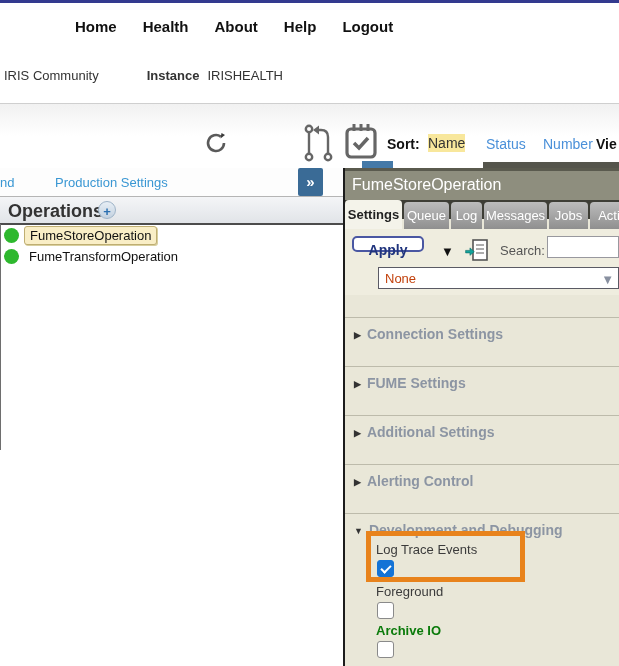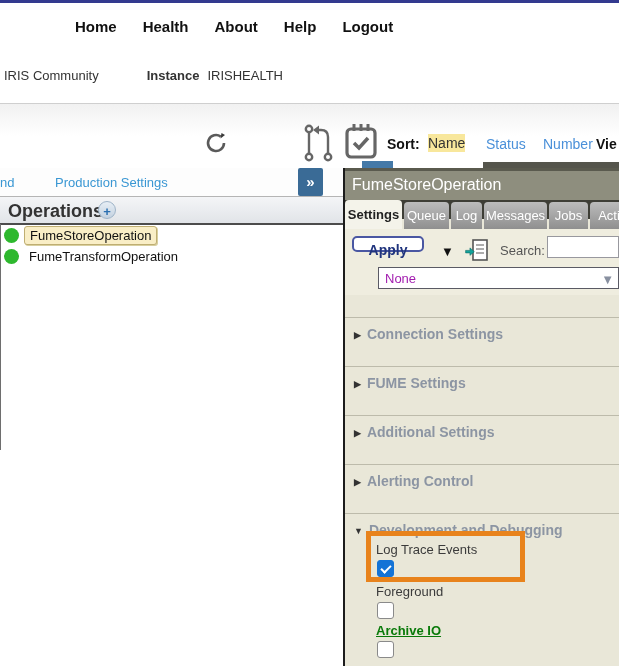--- a/index.html
+++ b/index.html
@@ -75,36 +75,36 @@
              border:2px solid #4a57a2;border-radius:5px;color:#21357e;font-size:14px;
              font-weight:bold;text-align:center;line-height:24px;box-sizing:border-box;cursor:pointer;}
   .caret-down{position:absolute;left:96px;top:74px;color:#111;cursor:pointer;}
   .caret-down::before{content:"\25bc";font-size:13px;}
   .import-icon{position:absolute;left:120px;top:70px;cursor:pointer;}
   .search-label{position:absolute;left:155px;top:75px;font-size:13px;color:#555;}
   .search-input{position:absolute;left:202px;top:68px;width:72px;height:22px;background:#fff;
                 border:1px solid #98989e;font-size:13px;padding:0 4px;box-sizing:border-box;}
   .none-select{position:absolute;left:33px;top:99px;width:241px;height:22px;background:#fff;
                border:1px solid #5a5a64;box-sizing:border-box;cursor:pointer;}
-  .none-value{position:absolute;left:6px;top:3px;font-size:13px;color:#a21caf;}
+  .none-value{position:absolute;left:6px;top:3px;font-size:13px;color:#c2410c;}
   .select-arrow{position:absolute;right:4px;top:2px;color:#8890a0;}
   .select-arrow::before{content:"\25bc";font-size:13px;}
 
   .section{position:absolute;left:0;width:304px;border-top:1px solid #bdbbab;box-sizing:border-box;}
   .section .hd{margin:8px 0 0 9px;font-size:14px;font-weight:bold;color:#8c95a3;cursor:pointer;}
   .sec-arrow{display:inline-block;color:#333;font-size:9px;margin-right:6px;vertical-align:1px;}
   .sec-arrow.col::before{content:"\25b6";}
   .sec-arrow.exp::before{content:"\25bc";}
   .s1{top:149px;height:49px;}.s2{top:198px;height:49px;}.s3{top:247px;height:49px;}
   .s4{top:296px;height:49px;}.s5{top:345px;height:153px;}
 
   .set-label{position:absolute;left:31px;font-size:13px;color:#3b3b3b;}
   .lbl1{top:374px;}
   .lbl2{top:416px;}
-  .lbl3{top:455px;font-weight:bold;color:#0a7a0a;text-decoration:underline;}
+  .lbl3{top:455px;font-weight:bold;color:#0a7a0a;}
   .checkbox{position:absolute;left:32px;width:17px;height:17px;box-sizing:border-box;
             border-radius:3px;cursor:pointer;}
   .checkbox.unchecked{background:#fff;border:1px solid #8a8a8a;}
   .checkbox.checked{background:#1473d6;border:1px solid #1473d6;}
   .checkbox.checked::after{content:"";position:absolute;left:3px;top:4px;width:8px;height:4px;
             border-left:2px solid #fff;border-bottom:2px solid #fff;transform:rotate(-45deg);}
   .cb1{top:392px;}.cb2{top:434px;}.cb3{top:473px;}
 
   .annotation-rect{left:366px;top:531px;width:159px;height:51px;
                    border:5px solid #e8831c;box-sizing:border-box;pointer-events:none;}

